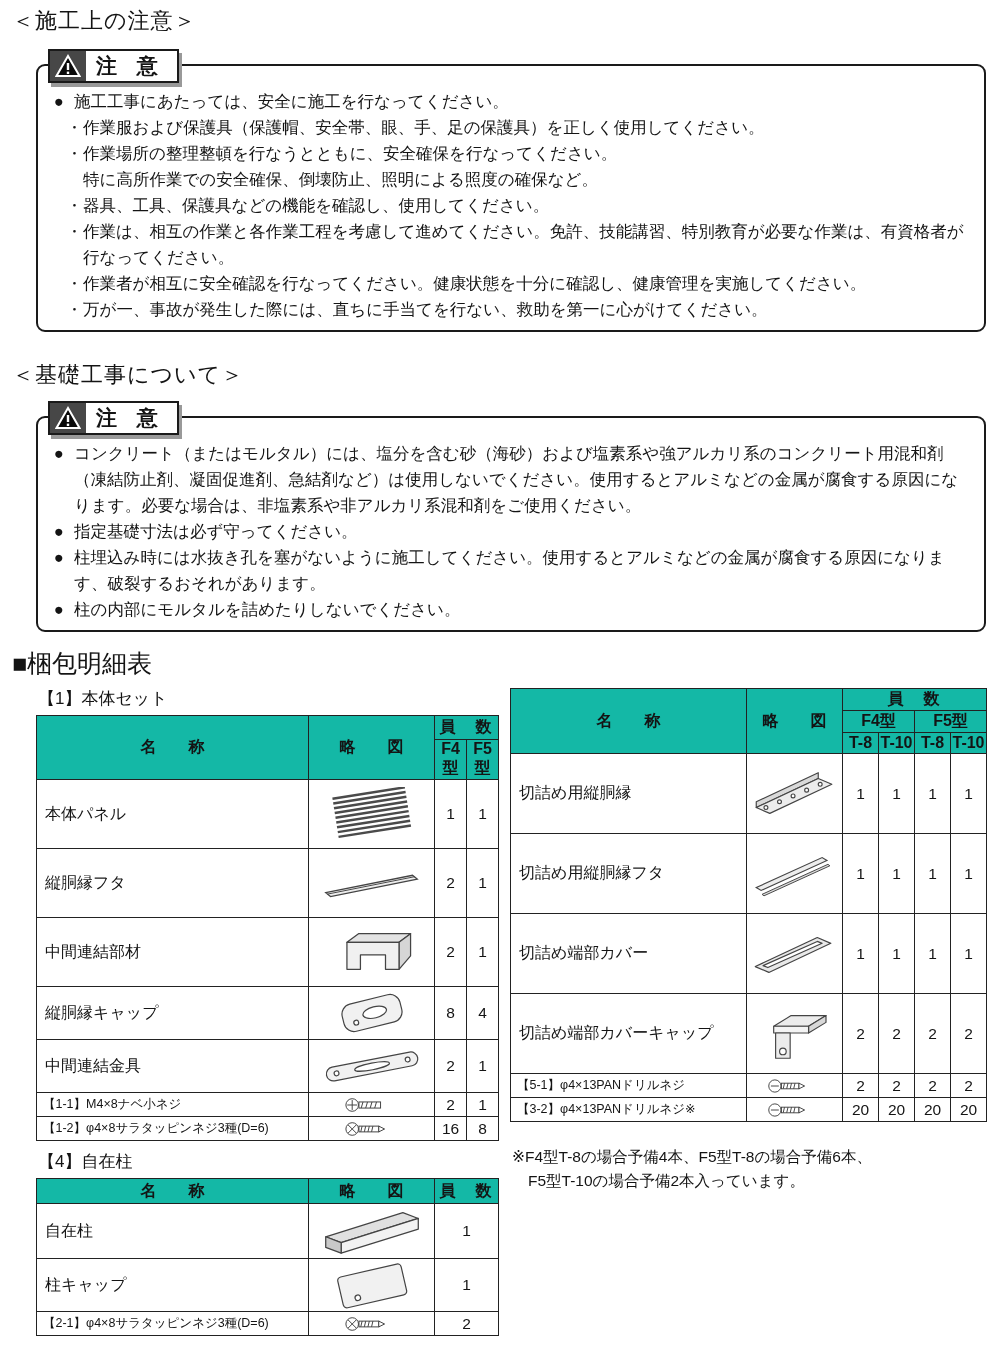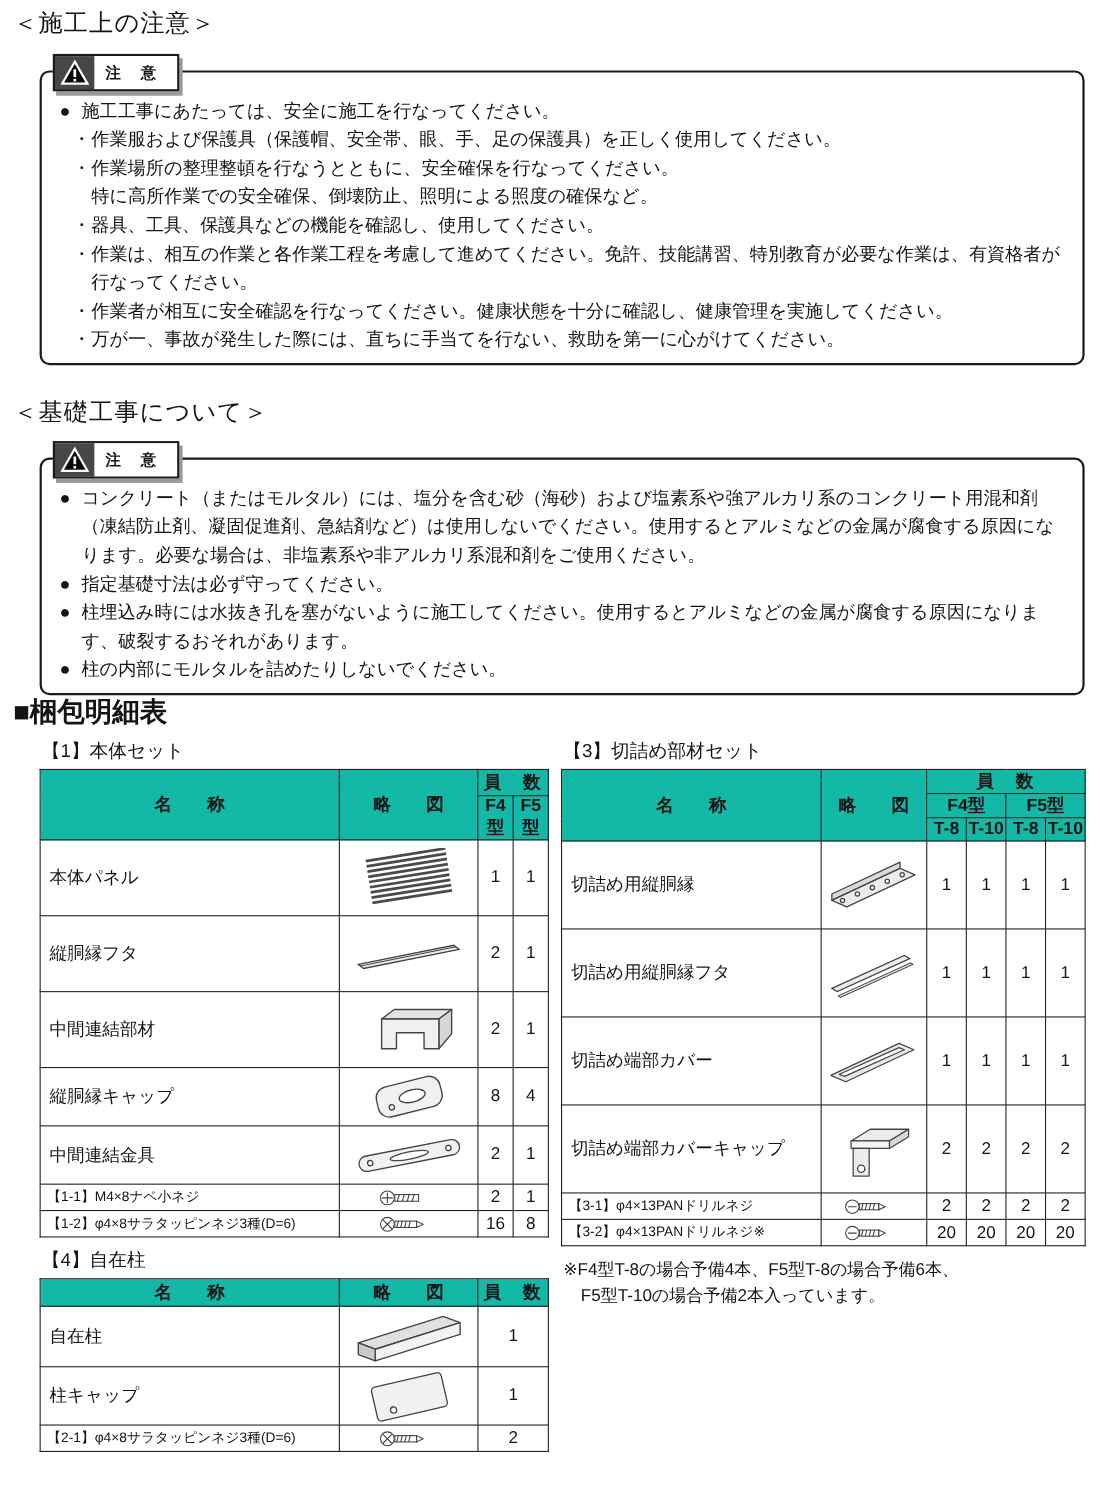--- a/index.html
+++ b/index.html
@@ -3,30 +3,30 @@
 <meta charset="utf-8">
 <style>
   html,body{margin:0;padding:0}
   body{
     width:1000px;height:1352px;background:#fff;color:#141414;
     font-family:"Liberation Sans","DejaVu Sans",sans-serif;
     overflow:hidden;position:relative;
   }
   .page{padding:6px 14px 0 12px}
   .sec-title{font-size:22px;font-weight:normal;letter-spacing:1px;line-height:30px}
-  .pack-title{font-size:25px;font-weight:bold;line-height:30px;}
+  .pack-title{font-size:25px;font-weight:normal;line-height:30px;margin-top:16px}
 
   
   .caution{position:relative;margin:28px 0 0 24px}
   .caution .label{
     position:absolute;top:-15px;left:12px;display:flex;align-items:stretch;
     border:2px solid #1a1a1a;background:#fff;box-shadow:3px 4px 0 #999;z-index:2;
   }
   .caution .label .icon{width:36px;background:#474747;display:flex;align-items:center;justify-content:center}
-  .caution .label .txt{padding:2px 12px 2px 10px;font-size:14px;font-weight:bold;letter-spacing:7px;line-height:26px;background:#fff}
+  .caution .label .txt{padding:2px 12px 2px 10px;font-size:21px;font-weight:bold;letter-spacing:7px;line-height:26px;background:#fff}
   .caution .box{border:2px solid #1a1a1a;border-radius:9px;padding:22px 14px 8px 16px;background:#fff}
   .c-item{display:flex;font-size:16.5px;line-height:26px}
   .c-item .mk{flex:0 0 20px}
   .c-item.sub{margin-left:12px}
   .c-item.sub .mk{flex:0 0 17px}
   .c-item .tx{flex:1}
 
   
   .tables{display:flex;gap:12px;align-items:flex-start;margin:10px 0 0 24px}
   .col-l{width:462px}
@@ -44,21 +44,21 @@
   td.qv{text-align:center;vertical-align:middle;font-size:15.5px;padding:0}
   .t1 thead tr:first-child{height:24px}
   .t1 thead tr:last-child{height:21px}
   .t3 thead tr{height:21px}
   .t2 thead tr{height:25px}
   tr.lg{height:69px}
   tr.md{height:53px}
   tr.xl{height:80px}
   tr.sm{height:24px}
   tr.sm td.nm{font-size:12.5px;padding:1px 2px 1px 6px;white-space:nowrap}
-  .footnote{margin:10px 0 0 2px;font-size:15.5px;line-height:24px}
+  .footnote{margin:23px 0 0 2px;font-size:15.5px;line-height:24px}
   .footnote .fl2{padding-left:16px}
   svg{display:block;margin:0 auto}
 </style>
 </head>
 <body>
 
 <div class="page">
 
   <div class="sec-title">＜施工上の注意＞</div>
 
@@ -342,21 +342,20 @@
               </td>
               <td class="qv">2</td>
             </tr>
           </tbody>
         </table>
       </div>
     </div>
 
     <div class="col-r">
       <div class="tblock">
-        <div class="tcap">【3】切詰め部材セット</div>
         <table class="pt t3">
           <colgroup>
               <col style="width:236px">
               <col style="width:96px">
               <col style="width:36px">
               <col style="width:36px">
               <col style="width:36px">
               <col style="width:36px">
             </colgroup>
           <thead>
@@ -437,21 +436,21 @@
                     <circle cx="33.5" cy="50" r="3.4" fill="#fff"></circle>
                   </g>
                 </svg>
               </td>
               <td class="qv">2</td>
               <td class="qv">2</td>
               <td class="qv">2</td>
               <td class="qv">2</td>
             </tr>
             <tr class="sm">
-              <td class="nm">【3-1】φ4×13PANドリルネジ</td>
+              <td class="nm">【5-1】φ4×13PANドリルネジ</td>
               <td class="dg">
                 <svg viewBox="0 0 64 20" width="56" height="18">
                   <g stroke="#444" stroke-width="1.1" fill="#fff">
                     <circle cx="9" cy="10" r="7"></circle>
                     <line x1="4.5" y1="10" x2="13.5" y2="10"></line>
                     <rect x="16.5" y="6.8" width="20" height="6.4"></rect>
                     <line x1="20" y1="6.8" x2="18.5" y2="13.2"></line>
                       <line x1="24" y1="6.8" x2="22.5" y2="13.2"></line>
                     <line x1="28" y1="6.8" x2="26.5" y2="13.2"></line>
                       <line x1="32" y1="6.8" x2="30.5" y2="13.2"></line>

